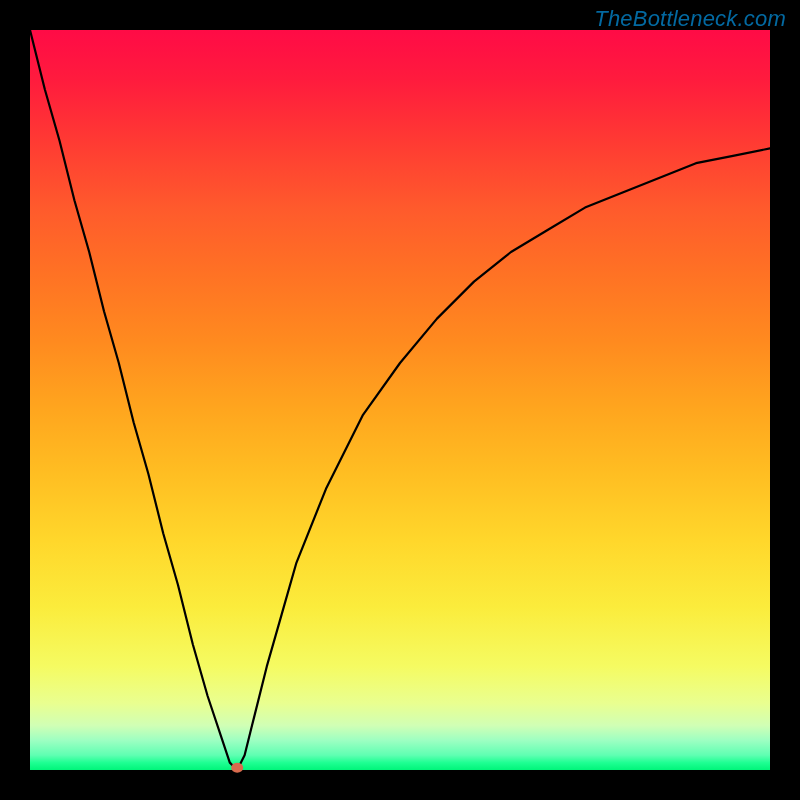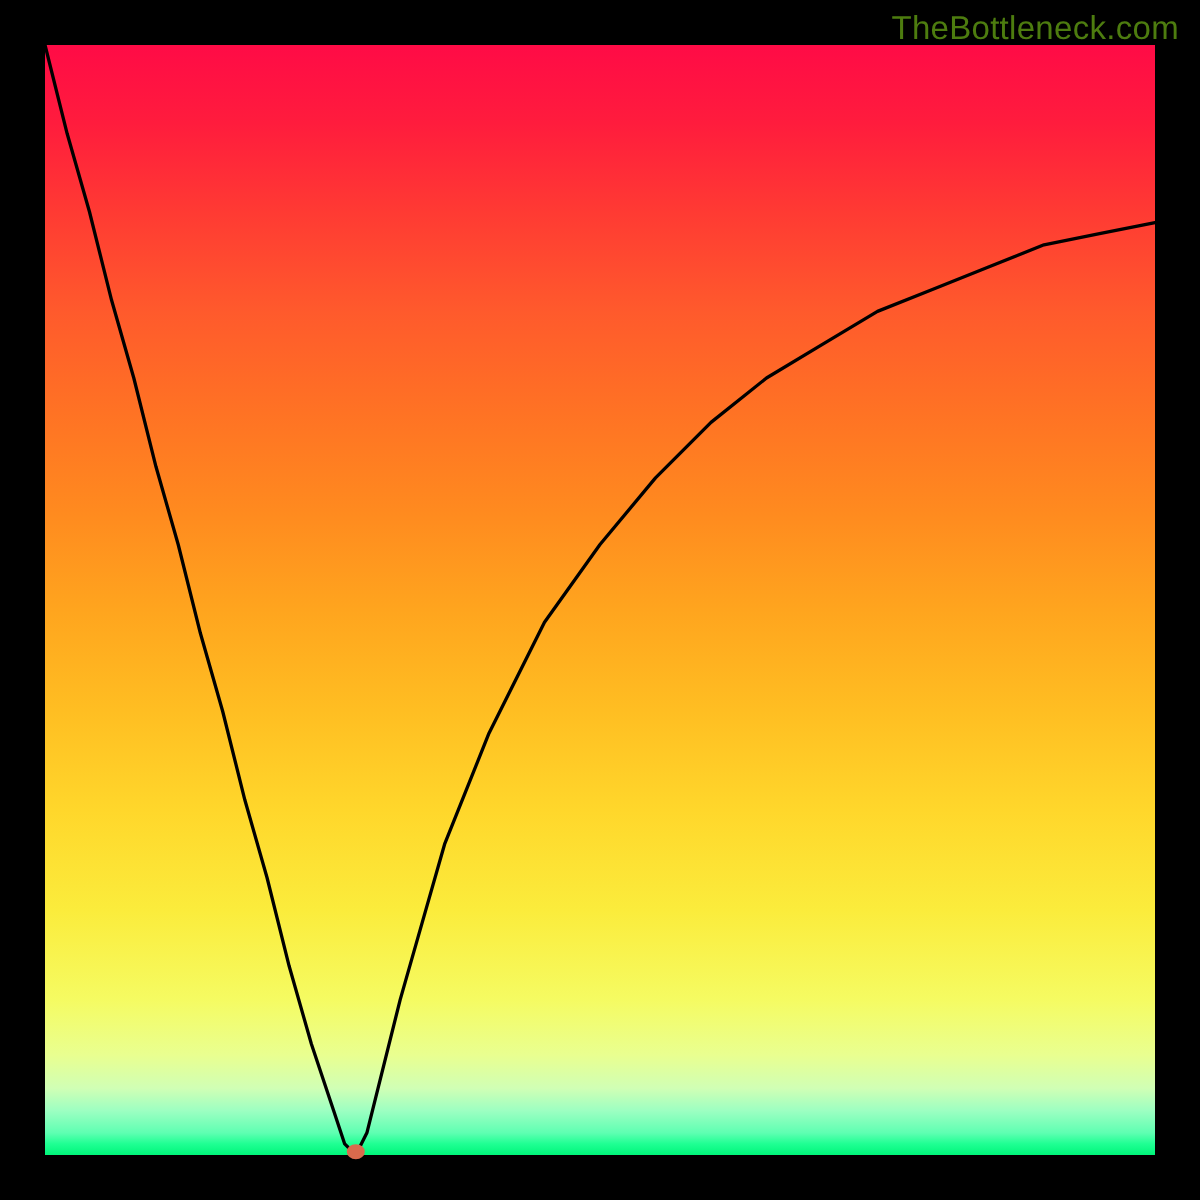--- a/index.html
+++ b/index.html
@@ -2,25 +2,26 @@
 <html><head>
 <meta charset="utf-8">
 <style>
   * { margin: 0; padding: 0; box-sizing: border-box; }
   html, body { width: 800px; height: 800px; overflow: hidden; }
   body { background: #000; font-family: Arial, Helvetica, sans-serif; position: relative; }
   .watermark {
     position: absolute;
     top: 6px;
     right: 14px;
-    color: #4d7c0f;
+    color: #0369a1;
     font-size: 22px;
     font-weight: 500;
     letter-spacing: 0.2px;
     z-index: 3;
+    font-style: italic;
   }
   .frame {
     position: absolute;
     left: 30px;
     top: 30px;
     width: 740px;
     height: 740px;
     background: linear-gradient(to bottom,
       #ff0b46 0%,
       #ff1c3d 7%,

